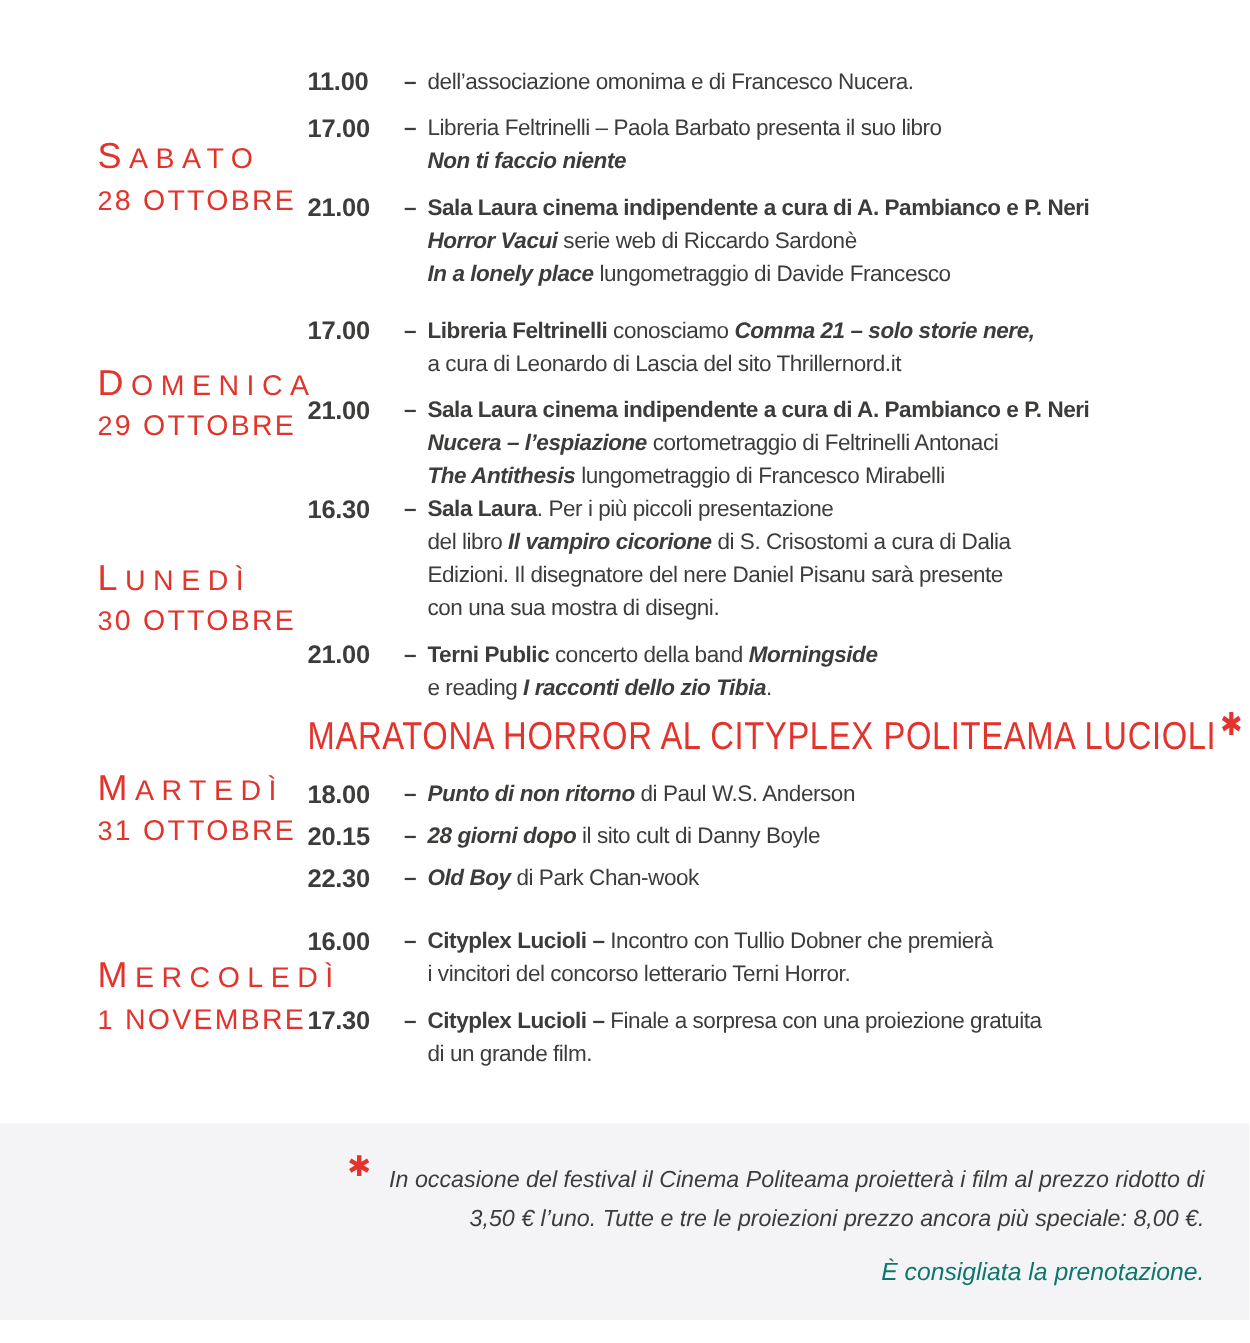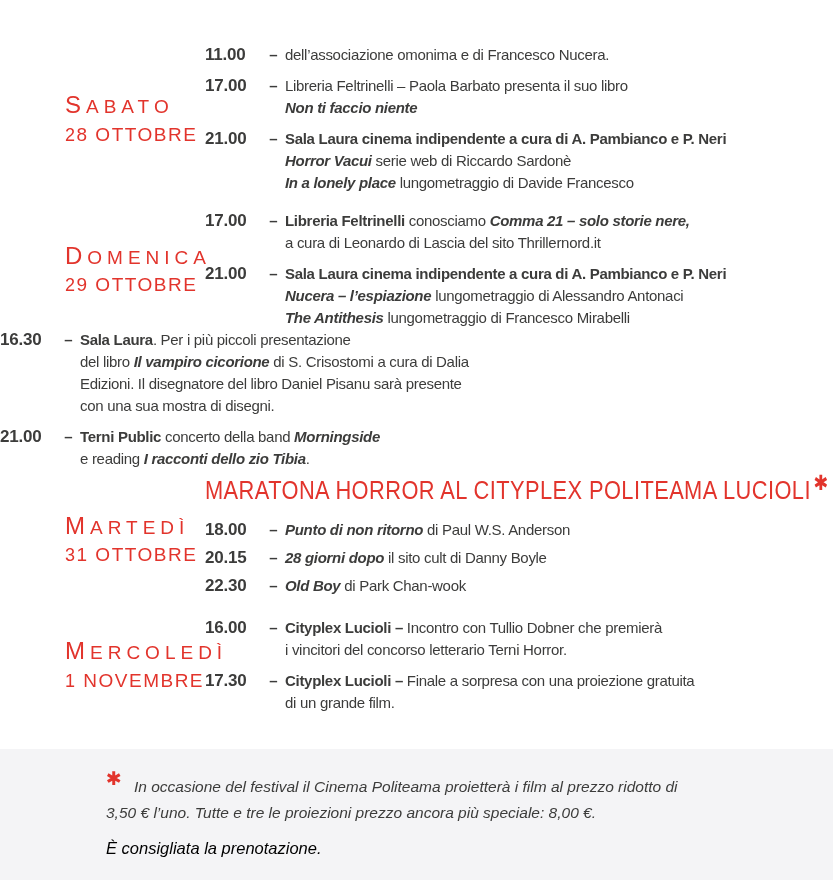--- a/index.html
+++ b/index.html
@@ -98,42 +98,42 @@
   }
   .event-line { min-height: 22px; }
 
   .seg-b  { font-weight: 700; }
   .seg-bi { font-weight: 700; font-style: italic; }
 
   .footer {
     margin-top: auto;
     margin-bottom: 15px;
     background: #f4f4f6;
-    padding: 24px 30px 22px 106px;
-    text-align: left;
+    padding: 24px 30px 22px 80px;
+    text-align: right;
   }
   .footer-note {
     font-style: italic;
     font-size: 15.5px;
     line-height: 26px;
     color: #3c3c3b;
   }
   .footer-mark {
     display: inline-block;
     color: #e2342c;
     font-style: normal;
     font-size: 19px;
     transform: translateY(-7px);
     margin-right: 12px;
   }
   .footer-reservation {
     margin-top: 13px;
     font-style: italic;
     font-size: 16.5px;
-    color: #000000;
+    color: #0f766e;
   }
 </style>
 </head>
 <body>
 
 <div class="page">
 
   <div class="schedule">
       <section class="day-section">
         <div class="day-col">
@@ -179,35 +179,39 @@
             <div class="event-text">
               <div class="event-line"><span class="seg-b">Libreria Feltrinelli</span><span> conosciamo </span><span class="seg-bi">Comma 21 – solo storie nere,</span></div>
               <div class="event-line"><span>a cura di Leonardo di Lascia del sito Thrillernord.it</span></div>
             </div>
           </div>
           <div class="event">
             <div class="event-time">21.00</div>
             <div class="event-dash">–</div>
             <div class="event-text">
               <div class="event-line"><span class="seg-b">Sala Laura cinema indipendente a cura di A. Pambianco e P. Neri</span></div>
-              <div class="event-line"><span class="seg-bi">Nucera – l’espiazione</span><span> lungometraggio di Alessandro Antonaci</span></div>
+              <div class="event-line"><span class="seg-bi">Nucera – l’espiazione</span><span> cortometraggio di Feltrinelli Antonaci</span></div>
               <div class="event-line"><span class="seg-bi">The Antithesis</span><span> lungometraggio di Francesco Mirabelli</span></div>
             </div>
           </div>
         </div>
       </section>
       <section class="day-section">
+        <div class="day-col">
+          <div class="day-name">Lunedì</div>
+          <div class="day-date">30 Ottobre</div>
+        </div>
         <div class="events-col">
           <div class="event">
             <div class="event-time">16.30</div>
             <div class="event-dash">–</div>
             <div class="event-text">
               <div class="event-line"><span class="seg-b">Sala Laura</span><span>. Per i più piccoli presentazione</span></div>
               <div class="event-line"><span>del libro </span><span class="seg-bi">Il vampiro cicorione</span><span> di S. Crisostomi a cura di Dalia</span></div>
-              <div class="event-line"><span>Edizioni. Il disegnatore del libro Daniel Pisanu sarà presente</span></div>
+              <div class="event-line"><span>Edizioni. Il disegnatore del nere Daniel Pisanu sarà presente</span></div>
               <div class="event-line"><span>con una sua mostra di disegni.</span></div>
             </div>
           </div>
           <div class="event">
             <div class="event-time">21.00</div>
             <div class="event-dash">–</div>
             <div class="event-text">
               <div class="event-line"><span class="seg-b">Terni Public</span><span> concerto della band </span><span class="seg-bi">Morningside</span></div>
               <div class="event-line"><span>e reading </span><span class="seg-bi">I racconti dello zio Tibia</span><span>.</span></div>
             </div>

